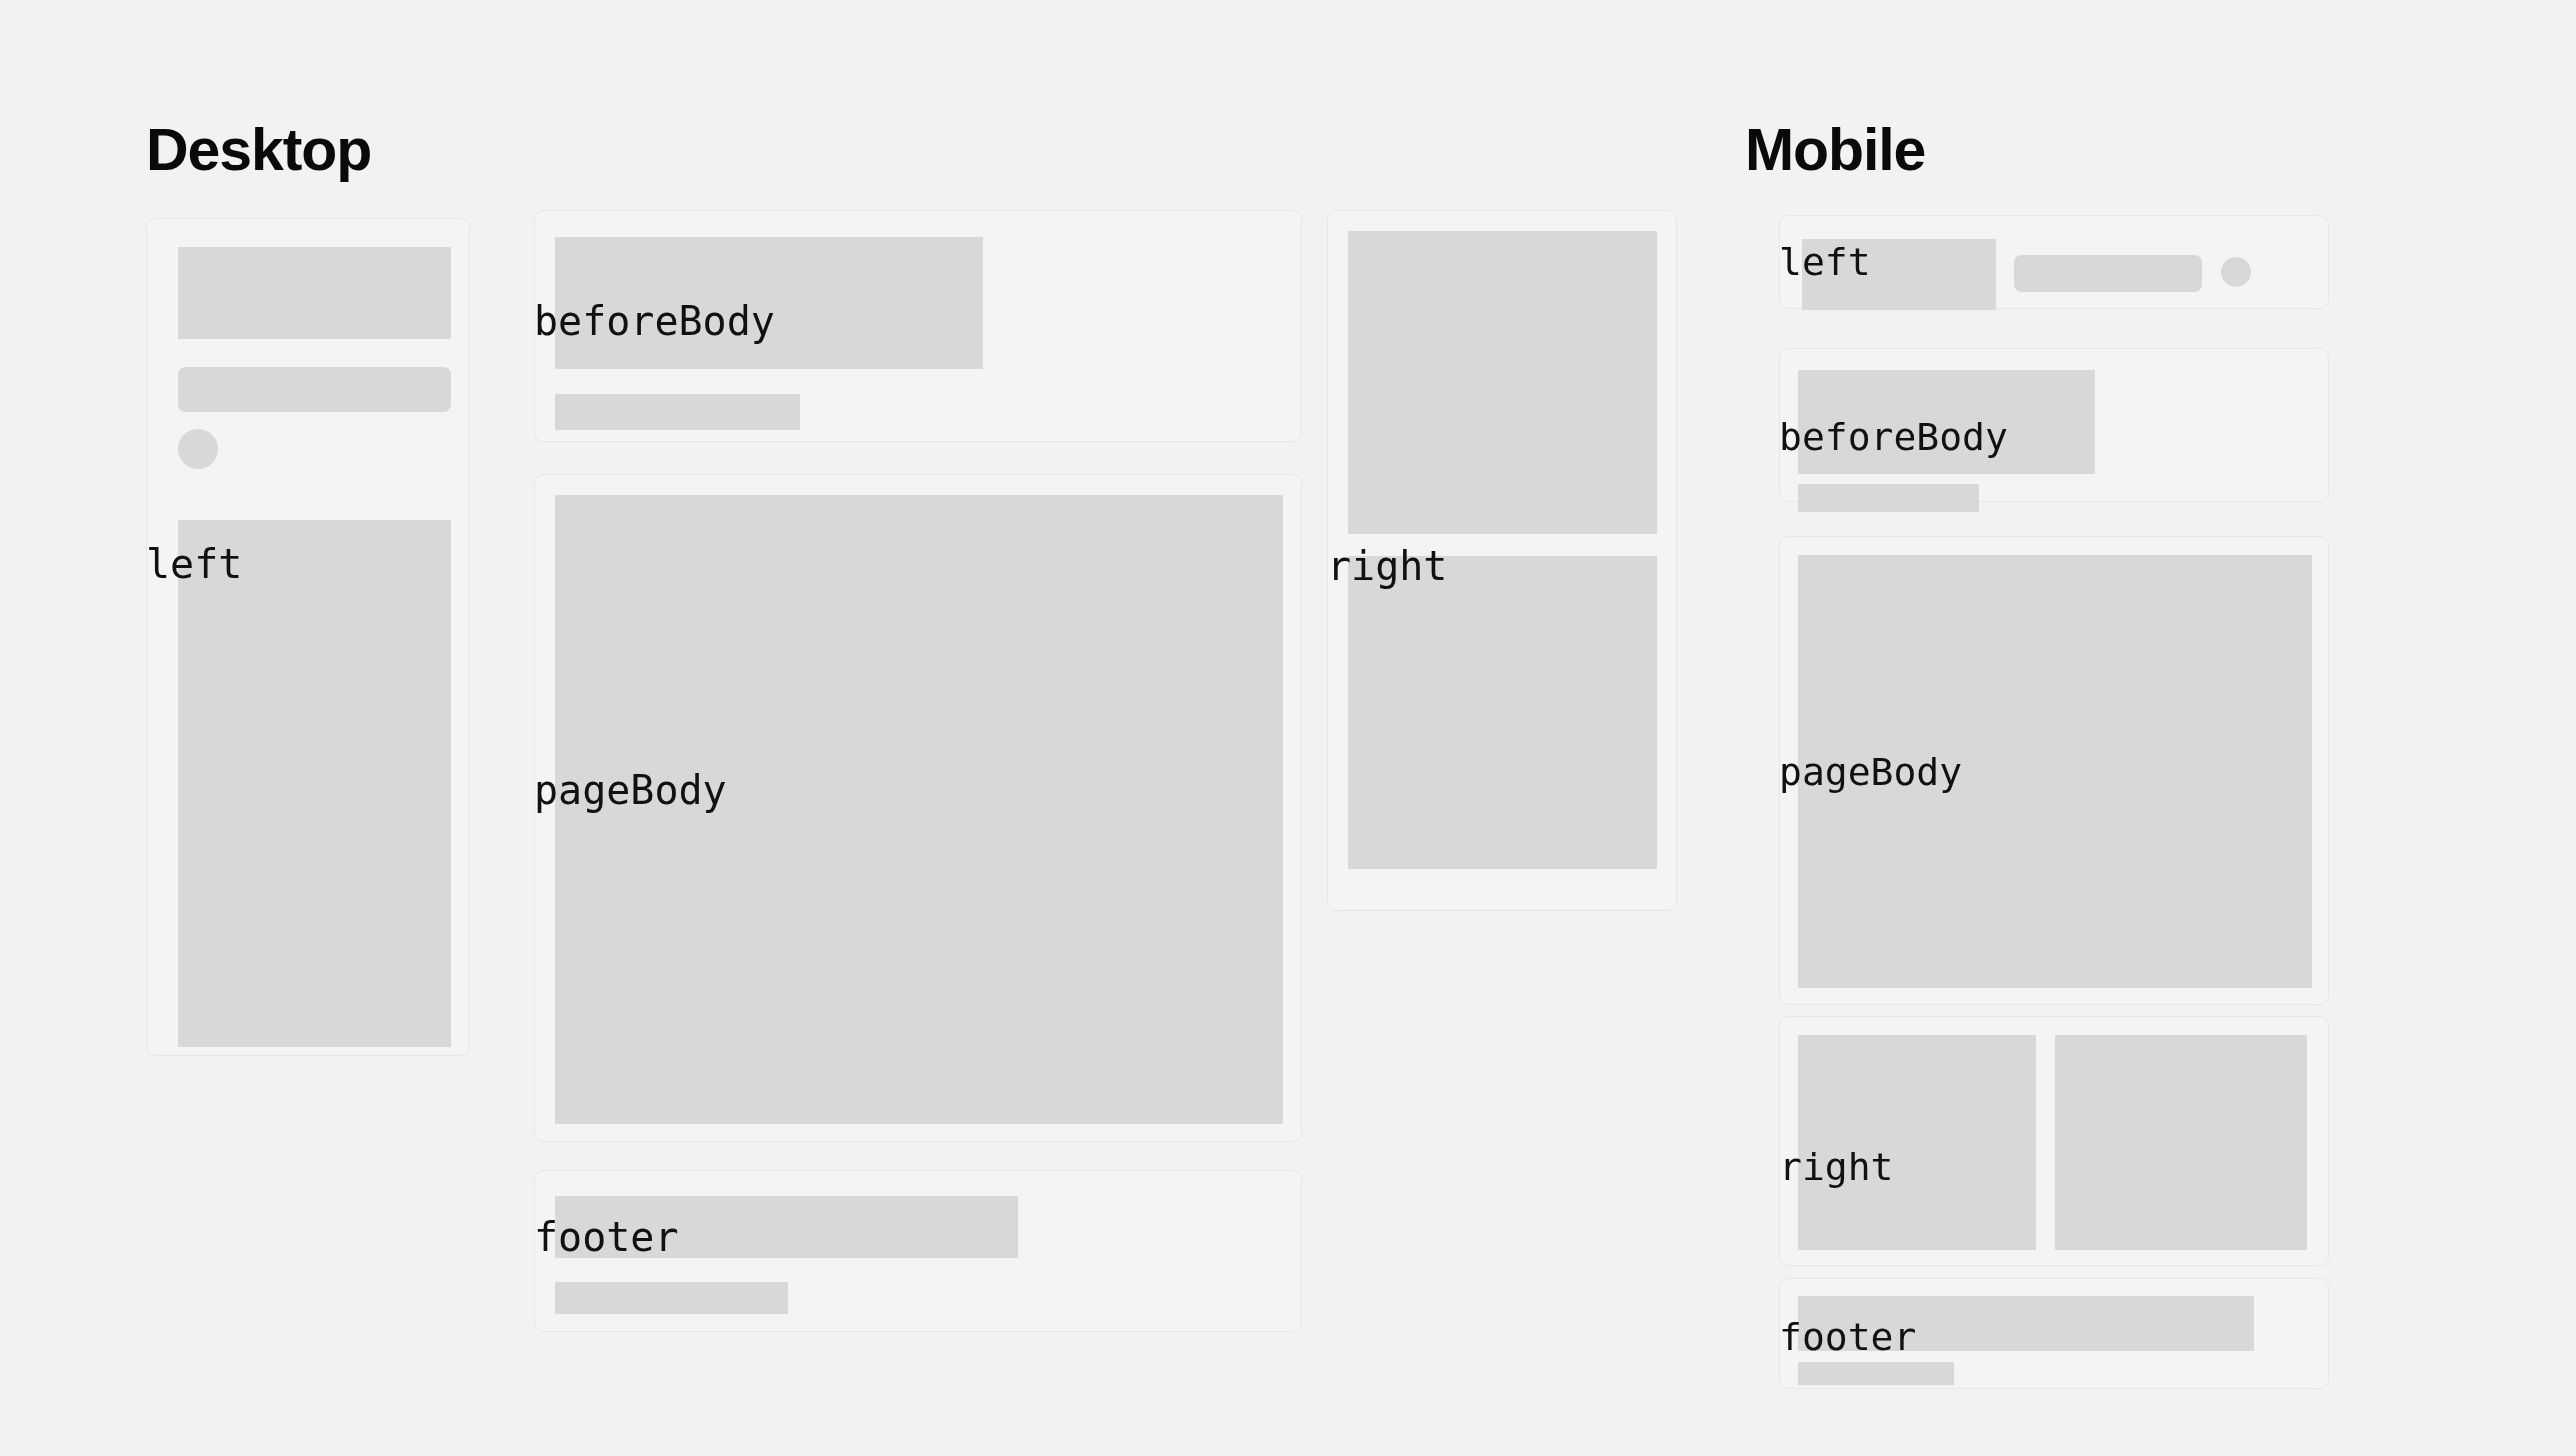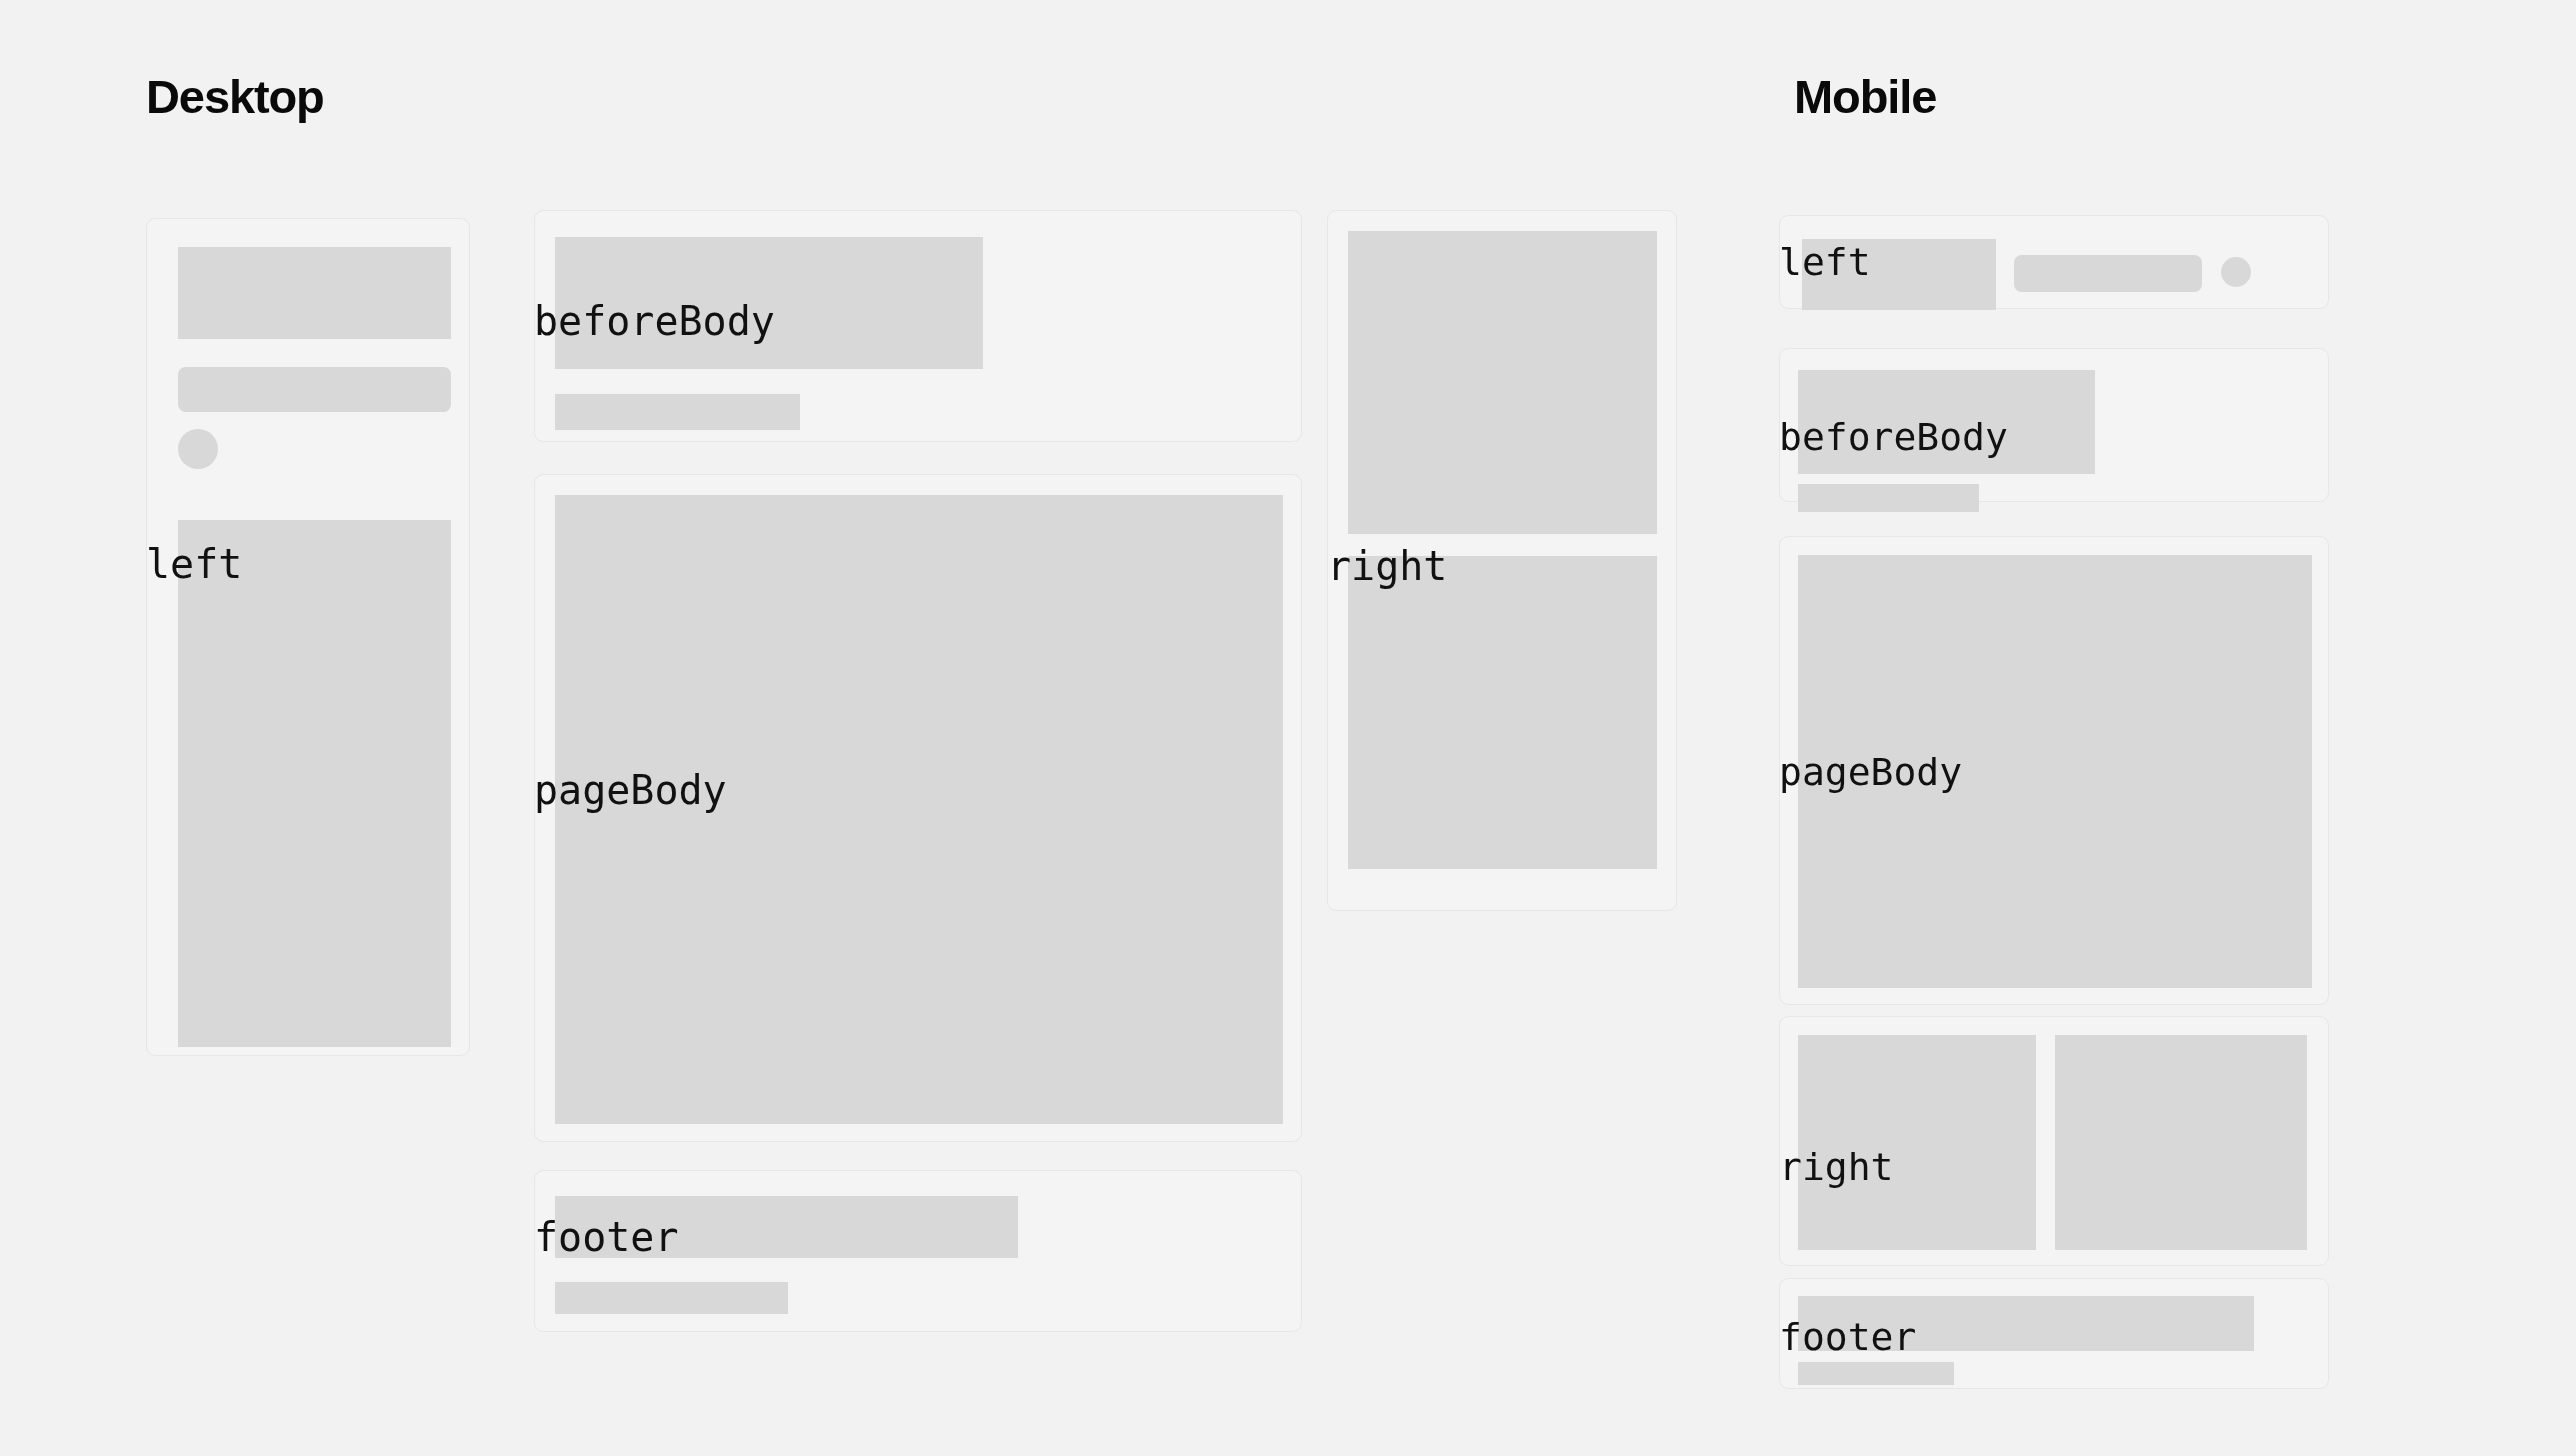--- a/index.html
+++ b/index.html
@@ -17,28 +17,29 @@
     width: 2576px;
     height: 1456px;
     background: #f2f2f2;
   }
 
   
   .section-title {
     position: absolute;
     font-family: "Liberation Sans", sans-serif;
     font-weight: bold;
-    font-size: 47px;
+    font-size: 59px;
     letter-spacing: -1.1px;
     color: #0a0a0a;
     line-height: 1;
     white-space: nowrap;
+    margin-top: 48px;
   }
   #title-desktop { left: 146px; top: 73px; }
-  #title-mobile  { left: 1794px; top: 73px; }
+  #title-mobile  { left: 1745px; top: 73px; }
 
   
   .panel {
     position: absolute;
     background: #f4f4f4;
     border: 1.9px solid #e7e7e7;
     border-radius: 9.4px;
   }
 
   

